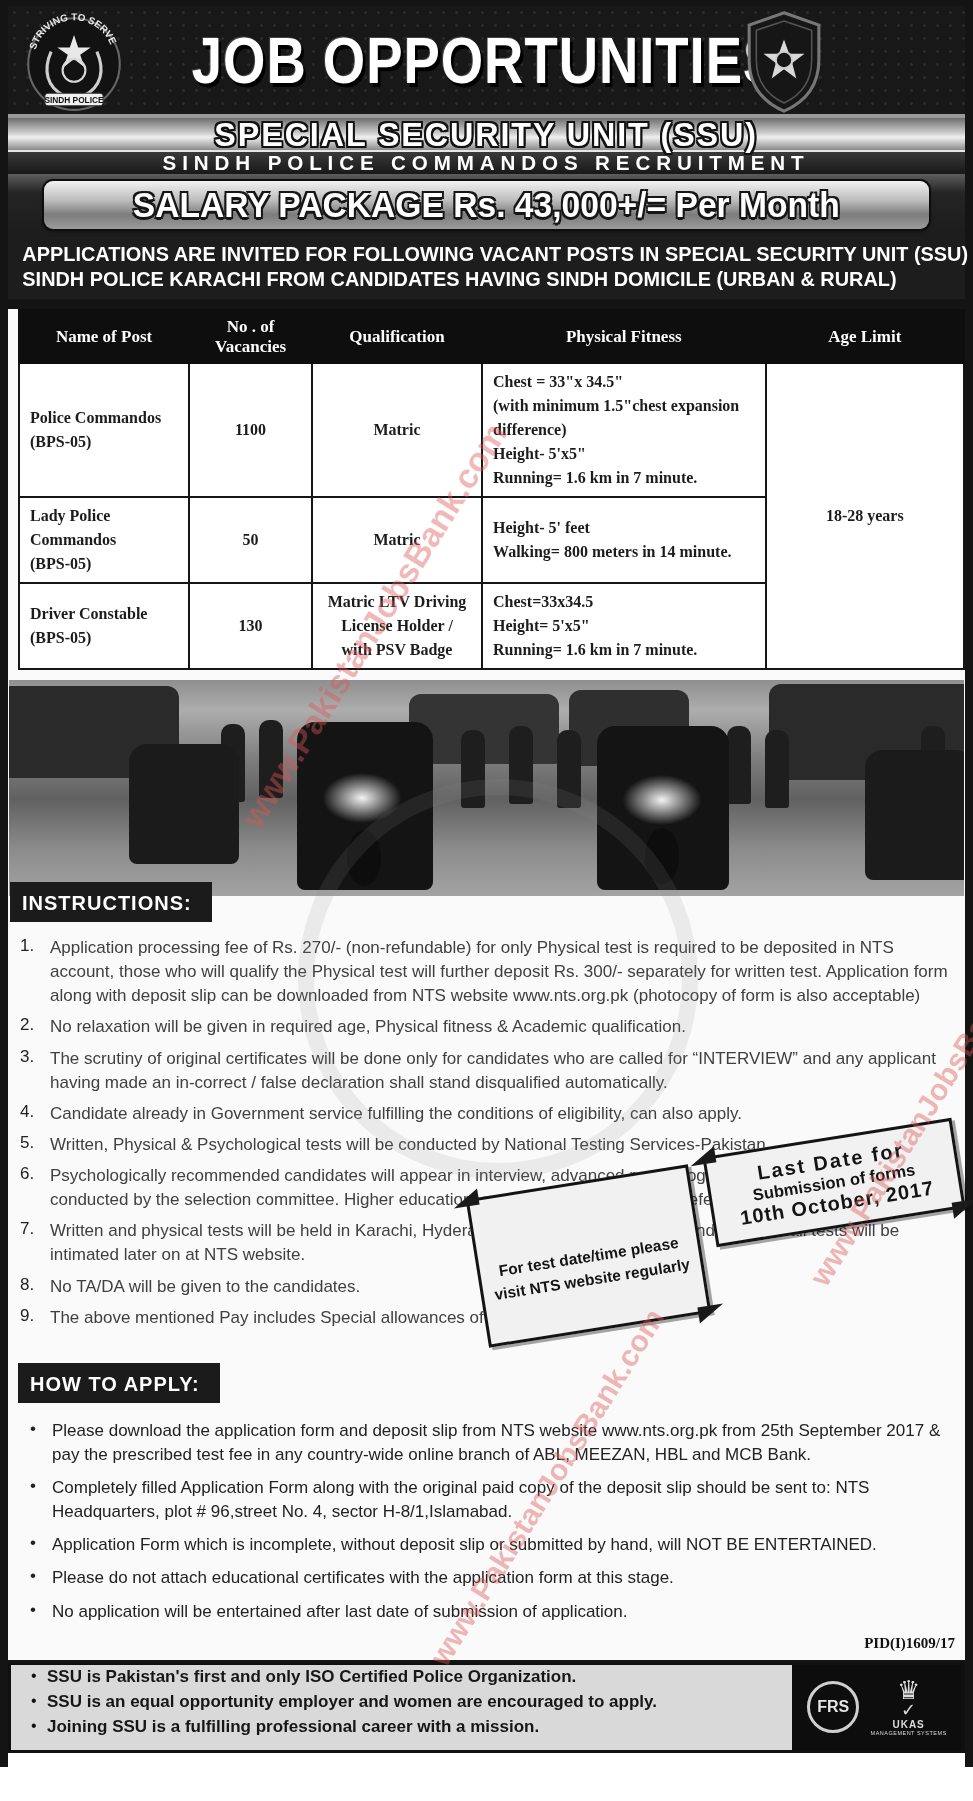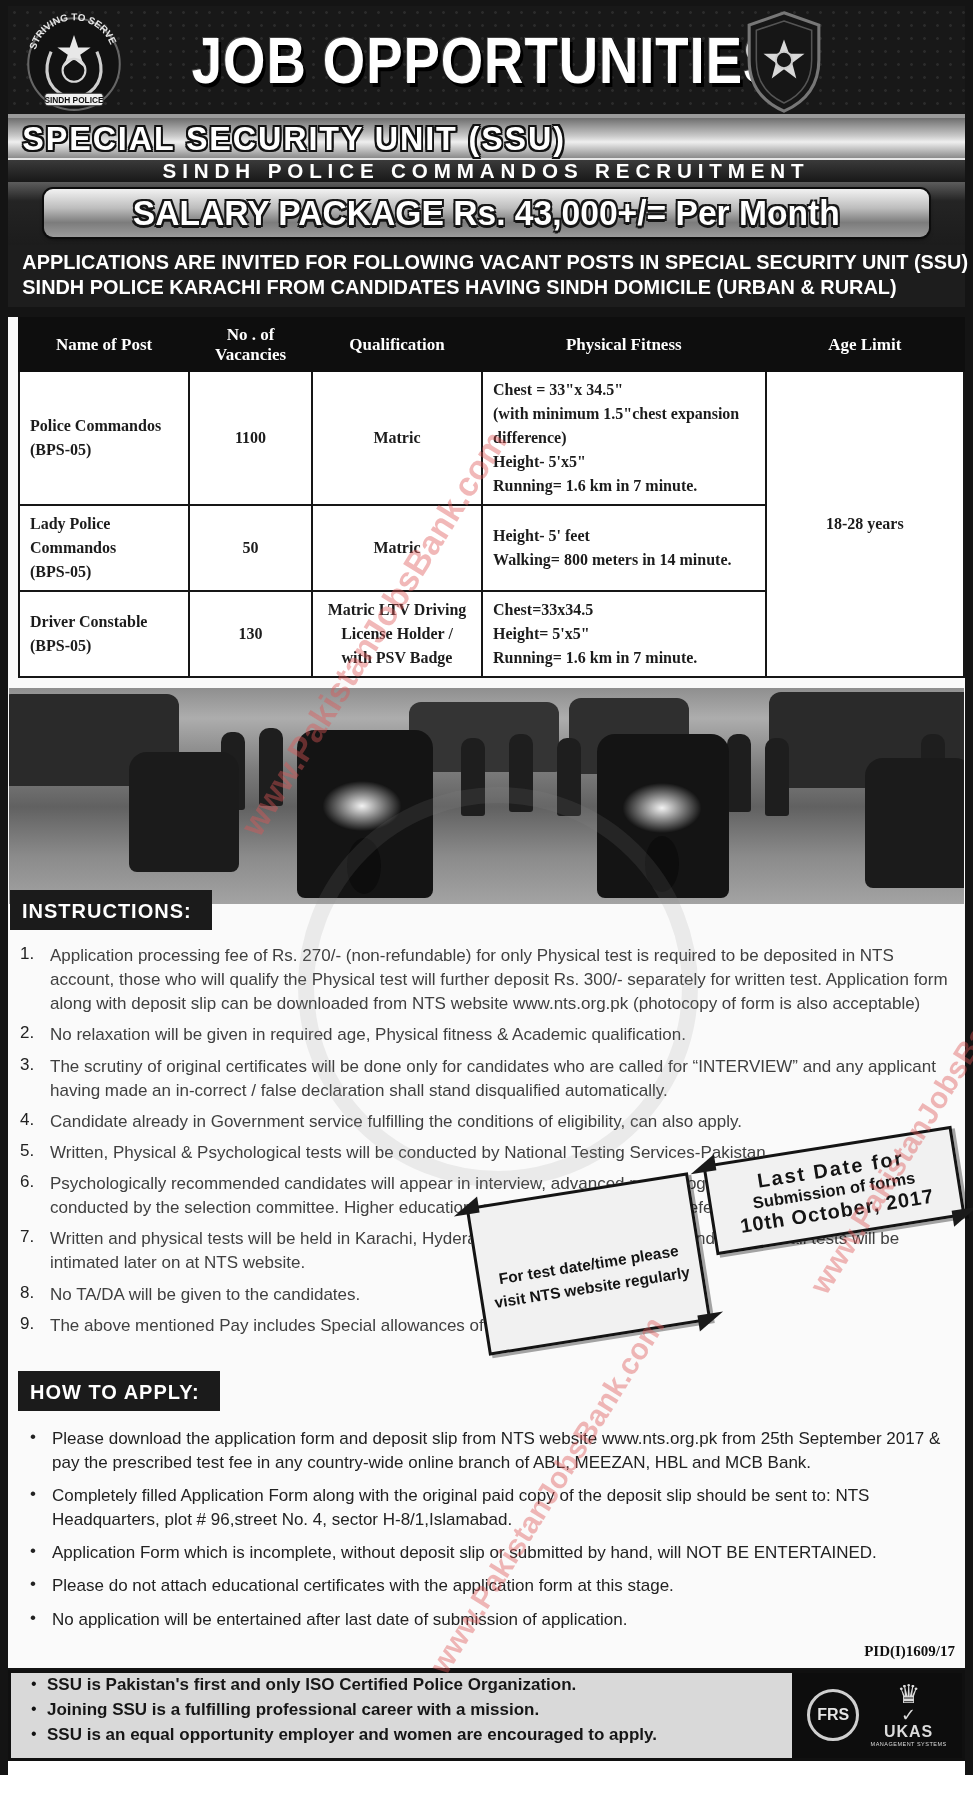--- a/index.html
+++ b/index.html
@@ -22,21 +22,21 @@
     color: #fff; font-weight: 900; font-size: 58px; letter-spacing: 1px;
     transform: scaleX(0.94) scaleY(1.12);
     text-shadow: 3px 3px 0 #000, -1px -1px 0 #444;
     white-space: nowrap;
   }
   .badge-left { position: absolute; left: 14px; top: 4px; width: 104px; height: 104px; }
   .badge-right { position: absolute; right: 140px; top: 4px; width: 82px; height: 104px; }
 
   
   .band-ssu {
-    height: 40px; display: flex; align-items: center; 
+    height: 32px; display: flex; align-items: center; justify-content: center;
     background: linear-gradient(180deg, #6e6e6e 0%, #c9c9c9 45%, #efefef 60%, #8a8a8a 100%);
   }
   .band-ssu span {
     font-size: 34px; font-weight: 900; color: #fff; letter-spacing: 2px;
     text-shadow: -2px -2px 0 #111, 2px -2px 0 #111, -2px 2px 0 #111, 2px 2px 0 #111,
                  0 -2px 0 #111, 0 2px 0 #111, -2px 0 0 #111, 2px 0 0 #111;
     transform: scaleX(0.95);
     white-space: nowrap;
   }
   .band-recruit {
@@ -153,21 +153,21 @@
   .gs-row .dot { flex: 0 0 26px; padding-left: 10px; font-size: 16px; color: #111; }
   .gs-row .dot::before { content: "•"; }
   .gs-row .t { font-size: 17px; font-weight: bold; color: #161616; }
   .gs-logos { flex: 0 0 170px; background: #0d0d0d; display: flex; align-items: center;
     justify-content: space-evenly; padding: 6px 4px; }
   .cert-circle { width: 52px; height: 52px; border: 3px solid #cfcfcf; border-radius: 50%;
     color: #e5e5e5; font-weight: 900; font-size: 16px; display: flex; align-items: center; justify-content: center; }
   .ukas { text-align: center; color: #dcdcdc; }
   .ukas .crown { font-size: 26px; line-height: .9; }
   .ukas .check { font-size: 18px; line-height: .9; }
-  .ukas .u1 { font-size: 16px; font-weight: bold; letter-spacing: 1px; }
+  .ukas .u1 { font-size: 10px; font-weight: bold; letter-spacing: 1px; }
   .ukas .u2 { font-size: 5.5px; letter-spacing: .5px; }
 
   .gap { height: 14px; background: #ffffff; }
 </style>
 </head>
 <body>
 
 <div class="ad">
 
   <div class="hdr">
@@ -378,25 +378,25 @@
   </div>
 
   <div class="gray-strip">
     <div class="gs-bullets">
       <div class="gs-row">
         <div class="dot"></div>
         <div class="t">SSU is Pakistan's first and only ISO Certified Police Organization.</div>
       </div>
       <div class="gs-row">
         <div class="dot"></div>
+        <div class="t">SSU is an equal opportunity employer and women are encouraged to apply.</div>
+      </div>
+      <div class="gs-row">
+        <div class="dot"></div>
         <div class="t">Joining SSU is a fulfilling professional career with a mission.</div>
-      </div>
-      <div class="gs-row">
-        <div class="dot"></div>
-        <div class="t">SSU is an equal opportunity employer and women are encouraged to apply.</div>
       </div>
     </div>
     <div class="gs-logos">
       <div class="cert-circle">FRS</div>
       <div class="ukas">
         <div class="crown">♛</div>
         <div class="check">✓</div>
         <div class="u1">UKAS</div>
         <div class="u2">MANAGEMENT SYSTEMS</div>
       </div>

